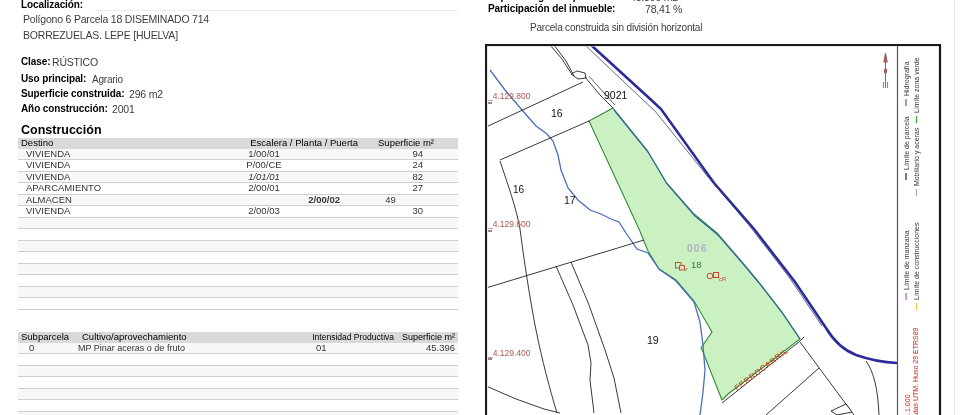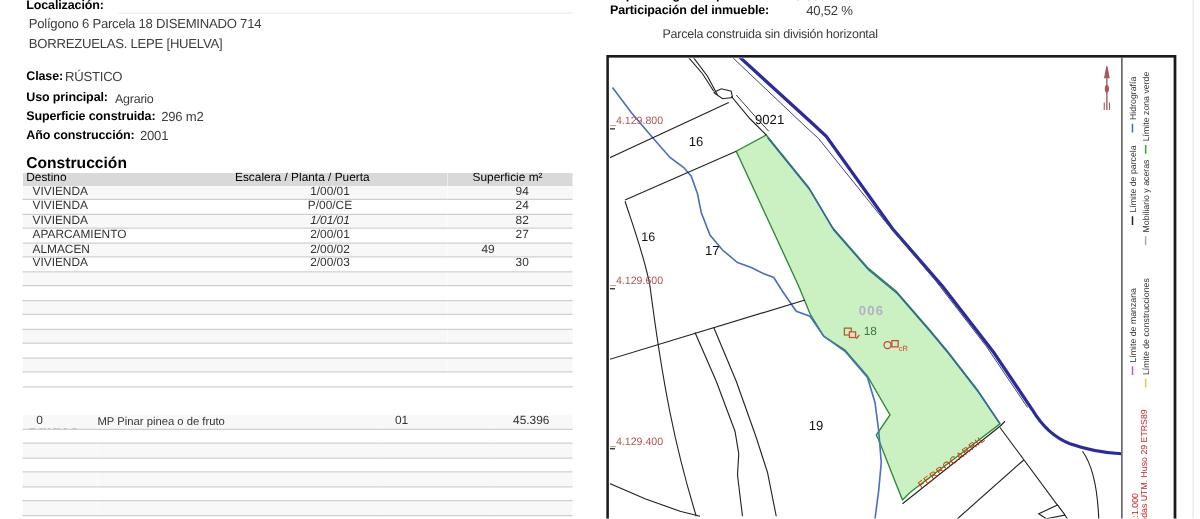--- a/index.html
+++ b/index.html
@@ -42,21 +42,21 @@
 
 <table class="abs" style="left:18px;top:138px;width:440px;">
   <colgroup>
       <col style="width:170px;">
       <col style="width:170px;">
       <col style="width:100px;">
     </colgroup>
   <tbody>
       <tr>
         <th style="text-align:left;padding-left:3px;">Destino</th>
-        <th style="text-align:left;">Escalera / Planta / Puerta</th>
+        <th style="text-align:right;">Escalera / Planta / Puerta</th>
         <th style="text-align:right;padding-right:24px;">Superficie m²</th>
       </tr>
   <tr class="odd">
         <td style="padding-left:8px;">VIVIENDA</td>
         <td style="text-align:center;padding-right:18px;">1/00/01</td>
         <td style="text-align:right;padding-right:35px;">94</td>
       </tr>
   <tr class="even">
         <td style="padding-left:8px;">VIVIENDA</td>
         <td style="text-align:center;padding-right:18px;">P/00/CE</td>
@@ -67,21 +67,21 @@
         <td style="text-align:center;padding-right:18px;font-style:italic;">1/01/01</td>
         <td style="text-align:right;padding-right:35px;">82</td>
       </tr>
   <tr class="even">
         <td style="padding-left:8px;">APARCAMIENTO</td>
         <td style="text-align:center;padding-right:18px;">2/00/01</td>
         <td style="text-align:right;padding-right:35px;">27</td>
       </tr>
   <tr class="odd">
         <td style="padding-left:8px;">ALMACEN</td>
-        <td style="text-align:center;padding-right:18px;">2/00/02</td>
+        <td style="text-align:right;padding-right:18px;font-weight:bold;">2/00/02</td>
         <td style="text-align:center;padding-right:35px;">49</td>
       </tr>
   <tr class="even">
         <td style="padding-left:8px;">VIVIENDA</td>
         <td style="text-align:center;padding-right:18px;">2/00/03</td>
         <td style="text-align:right;padding-right:35px;">30</td>
       </tr>
   <tr class="odd">
         <td></td>
         <td></td>
@@ -128,25 +128,31 @@
 <div class="abs" style="left:21px;top:332px;font-weight:bold;font-size:12.5px;color:#000;">Cultivo</div>
 
 <table class="abs" style="left:18px;top:332px;width:440px;">
   <colgroup>
       <col style="width:60px;">
       <col style="width:225px;">
       <col style="width:92px;">
       <col style="width:63px;">
     </colgroup>
   <tbody>
+      <tr>
+        <th style="text-align:left;padding-left:3px;">Subparcela</th>
+        <th style="text-align:left;padding-left:4px;">Cultivo/aprovechamiento</th>
+        <th style="text-align:right;padding-right:1px;font-size:8.5px;">Intensidad Productiva</th>
+        <th style="text-align:right;padding-right:3px;font-size:9px;">Superficie m²</th>
+      </tr>
   <tr class="odd">
         <td style="padding-left:11px;">0</td>
-        <td style="padding-left:0px;font-size:9px;">MP Pinar pinea o de fruto</td>
+        <td style="padding-left:0px;font-size:9px;">MP Pinar aceras o de fruto</td>
         <td style="padding-left:13px;">01</td>
-        <td style="text-align:center;padding-right:3px;">45.396</td>
+        <td style="text-align:right;padding-right:3px;">45.396</td>
       </tr>
   <tr class="even">
         <td></td>
         <td></td>
         <td></td>
         <td></td>
       </tr>
   <tr class="odd">
         <td></td>
         <td></td>
@@ -177,21 +183,21 @@
         <td></td>
         <td></td>
       </tr>
 </tbody>
   </table>
 
 <div class="abs lbl" style="left:488px;top:-9px;">Superficie gráfica parcela:</div>
 <div class="abs val" style="left:630px;top:-9px;">45.396 m2</div>
 
 <div class="abs lbl" style="left:488px;top:3px;">Participación del inmueble:</div>
-<div class="abs val" style="left:645px;top:3px;">40,52 %</div>
+<div class="abs val" style="left:645px;top:3px;">78,41 %</div>
 
 <div class="abs lbl" style="left:488px;top:21px;margin-top:25px;">Tipo:</div>
 <div class="abs val" style="left:530px;top:21.5px;font-size:10px;">Parcela construida sin división horizontal</div>
 
 <svg class="abs" style="left:485px;top:44px;" width="457" height="371" viewBox="485 44 457 371">
   <defs>
     <clipPath id="mapclip">
         <rect x="488" y="46.5" width="409" height="369"></rect>
       </clipPath>
   </defs>

